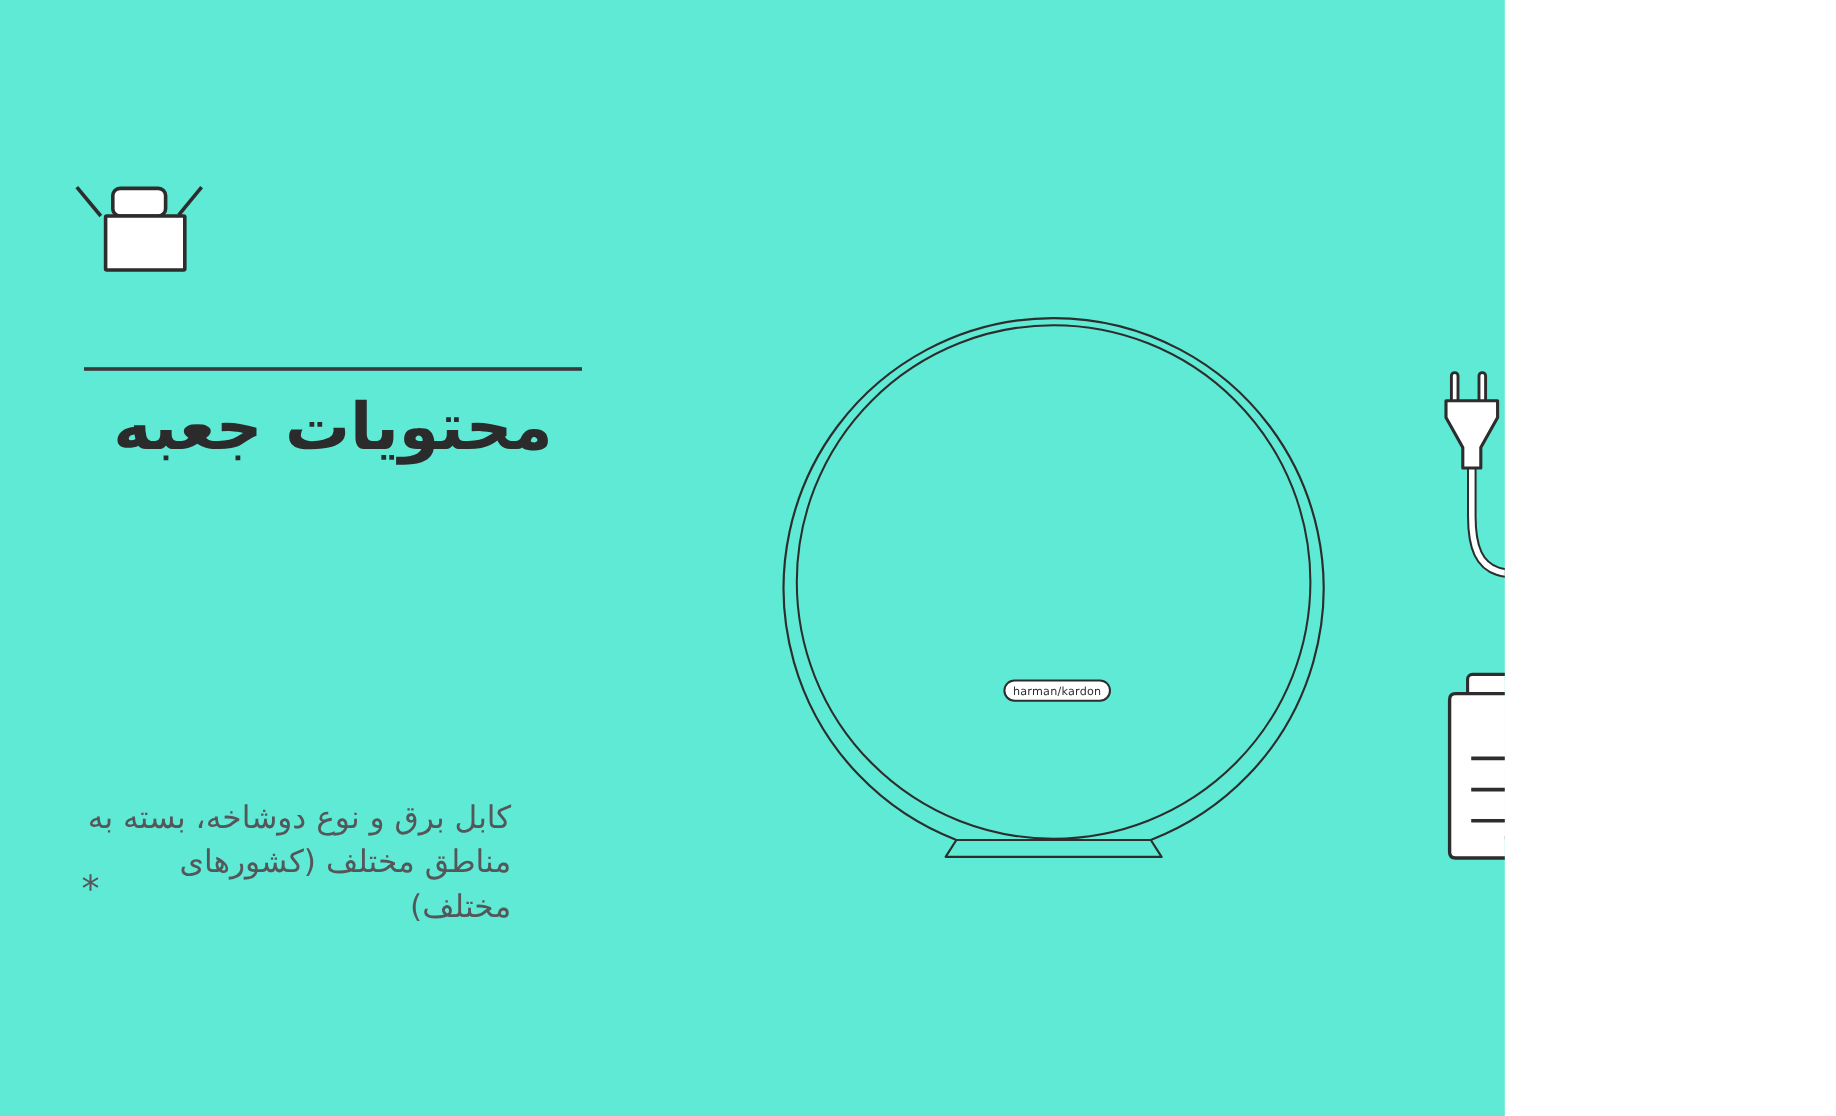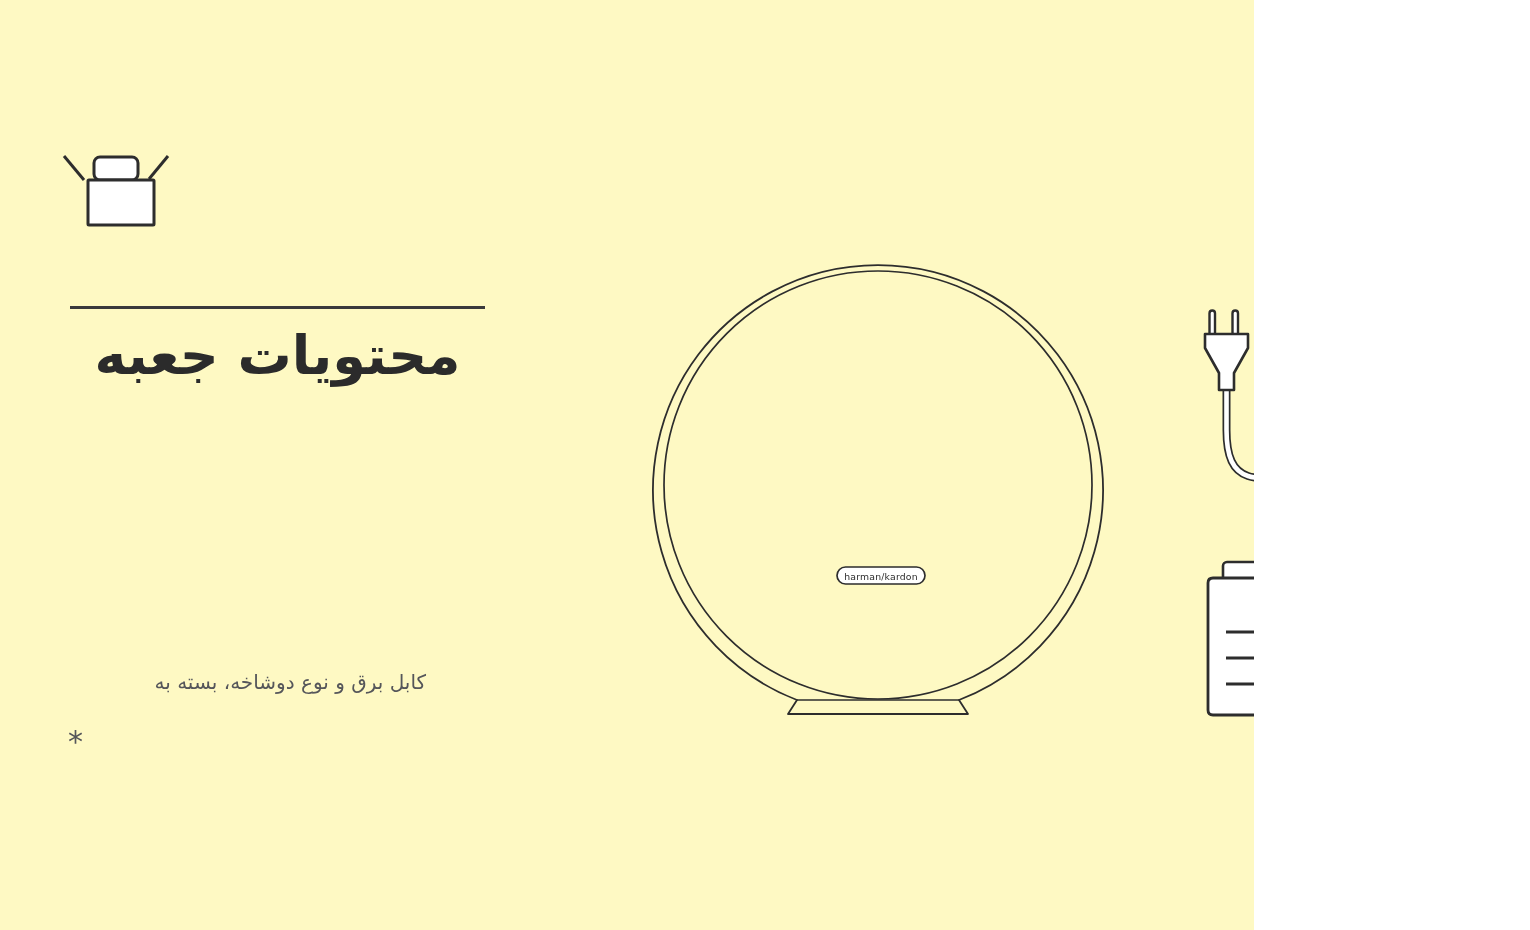--- a/index.html
+++ b/index.html
@@ -2,21 +2,21 @@
 <html><head>
 <meta charset="utf-8">
 <style>
   * { margin: 0; padding: 0; box-sizing: border-box; }
   html, body { background: #ffffff; }
   body { font-family: "DejaVu Sans", "Liberation Sans", sans-serif; }
   .page {
     position: relative;
     width: 1254px;
     height: 930px;
-    background: #fef9c3;
+    background: #5eead4;
     overflow: hidden;
   }
   .abs { position: absolute; }
 
   .divider {
     position: absolute;
     left: 70px; top: 306px;
     width: 415px; height: 3px;
     background: #3a3a3c;
   }
@@ -31,21 +31,21 @@
     font-weight: bold;
     color: #2b2b2b;
     letter-spacing: 0;
   }
   .footnote {
     position: absolute;
     left: 70px; top: 664px;
     width: 356px;
     direction: rtl;
     text-align: right;
-    font-size: 20px;
+    font-size: 26px;
     line-height: 37px;
     color: #55565a;
   }
   .footnote-marker {
     position: absolute;
     left: 68px; top: 724px;
     font-size: 30px;
     color: #55565a;
   }
   .cable-marker {
@@ -111,16 +111,17 @@
     <rect class="stroke fillwhite" stroke-width="2.6" x="23" y="7" width="85" height="136" rx="4"></rect>
     <path class="stroke fillwhite" stroke-width="2.8" d="M 13 23 L 61 23 L 91 53 L 91 155 Q 91 160 86 160 L 13 160 Q 8 160 8 155 L 8 28 Q 8 23 13 23 Z"></path>
     <path class="stroke" stroke-width="2.8" d="M 61 23 L 62.5 50.5 L 91 53"></path>
     <path class="stroke" stroke-width="3" d="M 26 77 L 73 77"></path>
     <path class="stroke" stroke-width="3" d="M 26 103 L 73 103"></path>
     <path class="stroke" stroke-width="3" d="M 26 129 L 73 129"></path>
   </svg>
 
   <div class="footnote">
     <div>کابل برق و نوع دوشاخه، بسته به</div>
+    <div>مناطق مختلف (کشورهای مختلف)</div>
   </div>
   <span class="footnote-marker">*</span>
 
 </div>
 
 </body></html>

